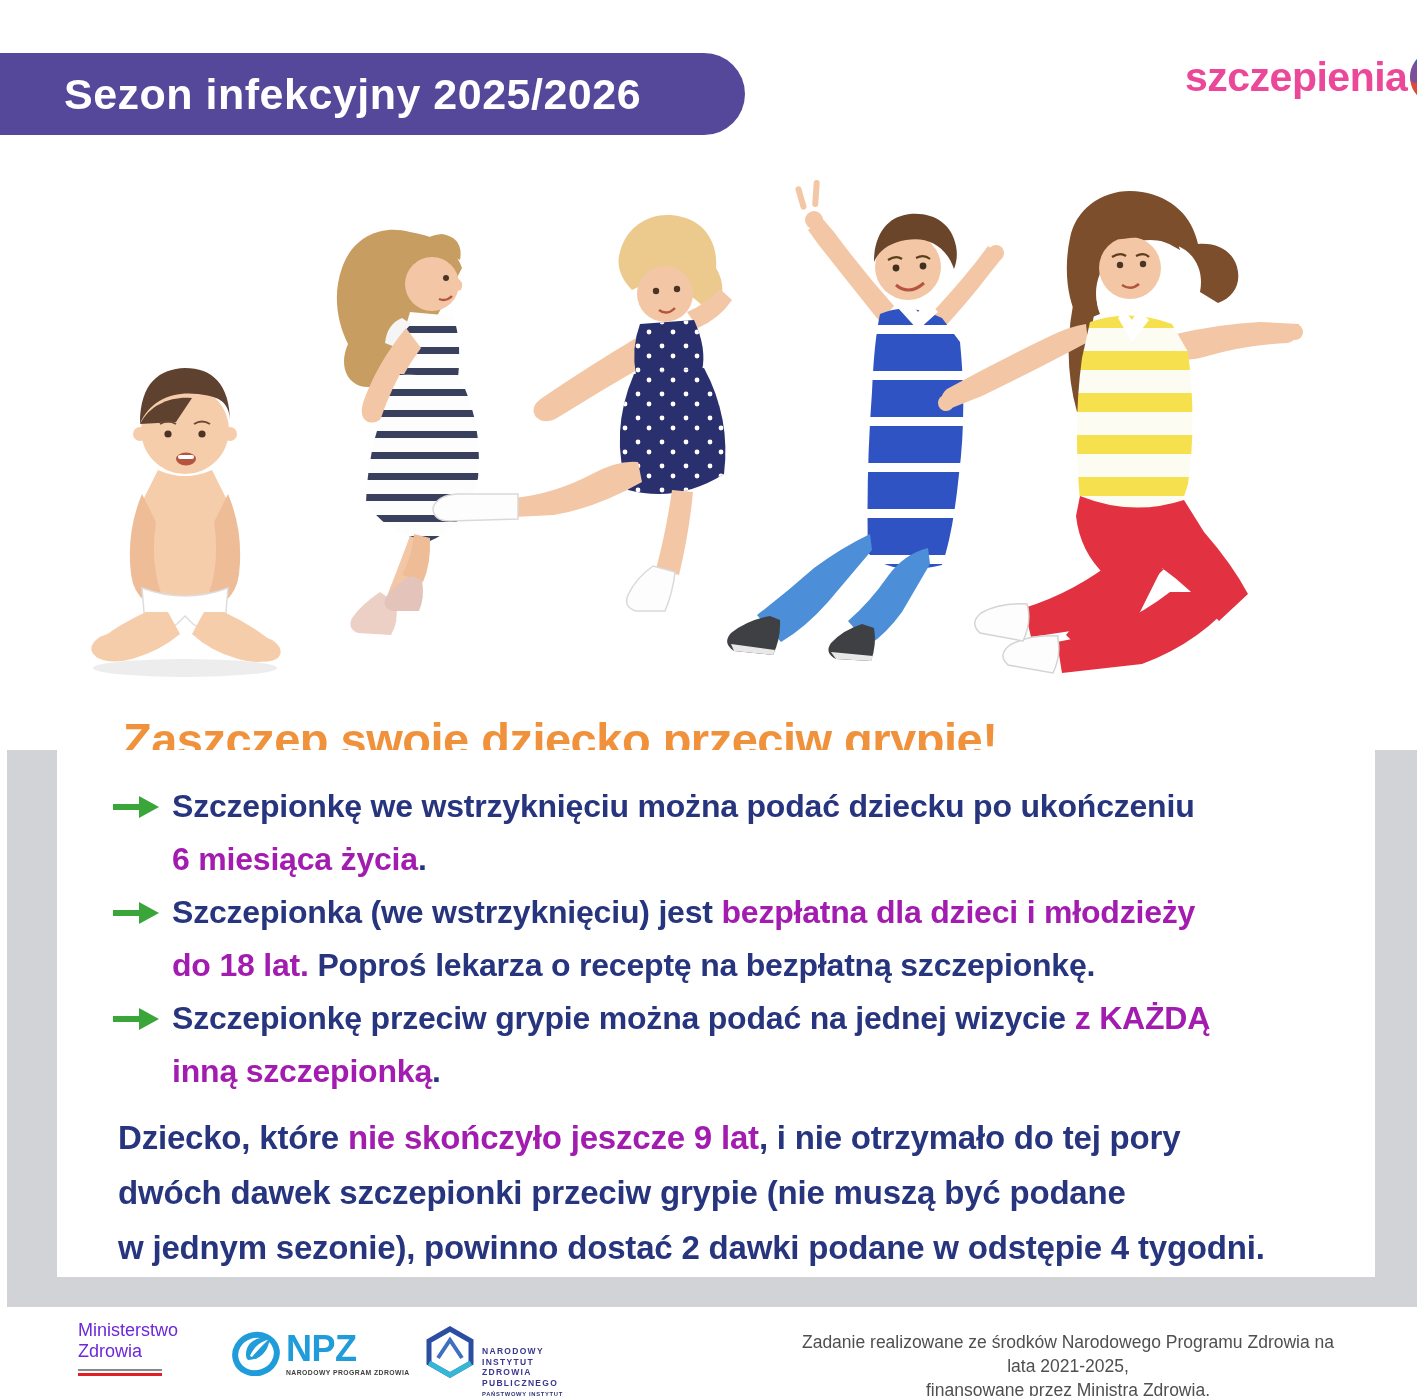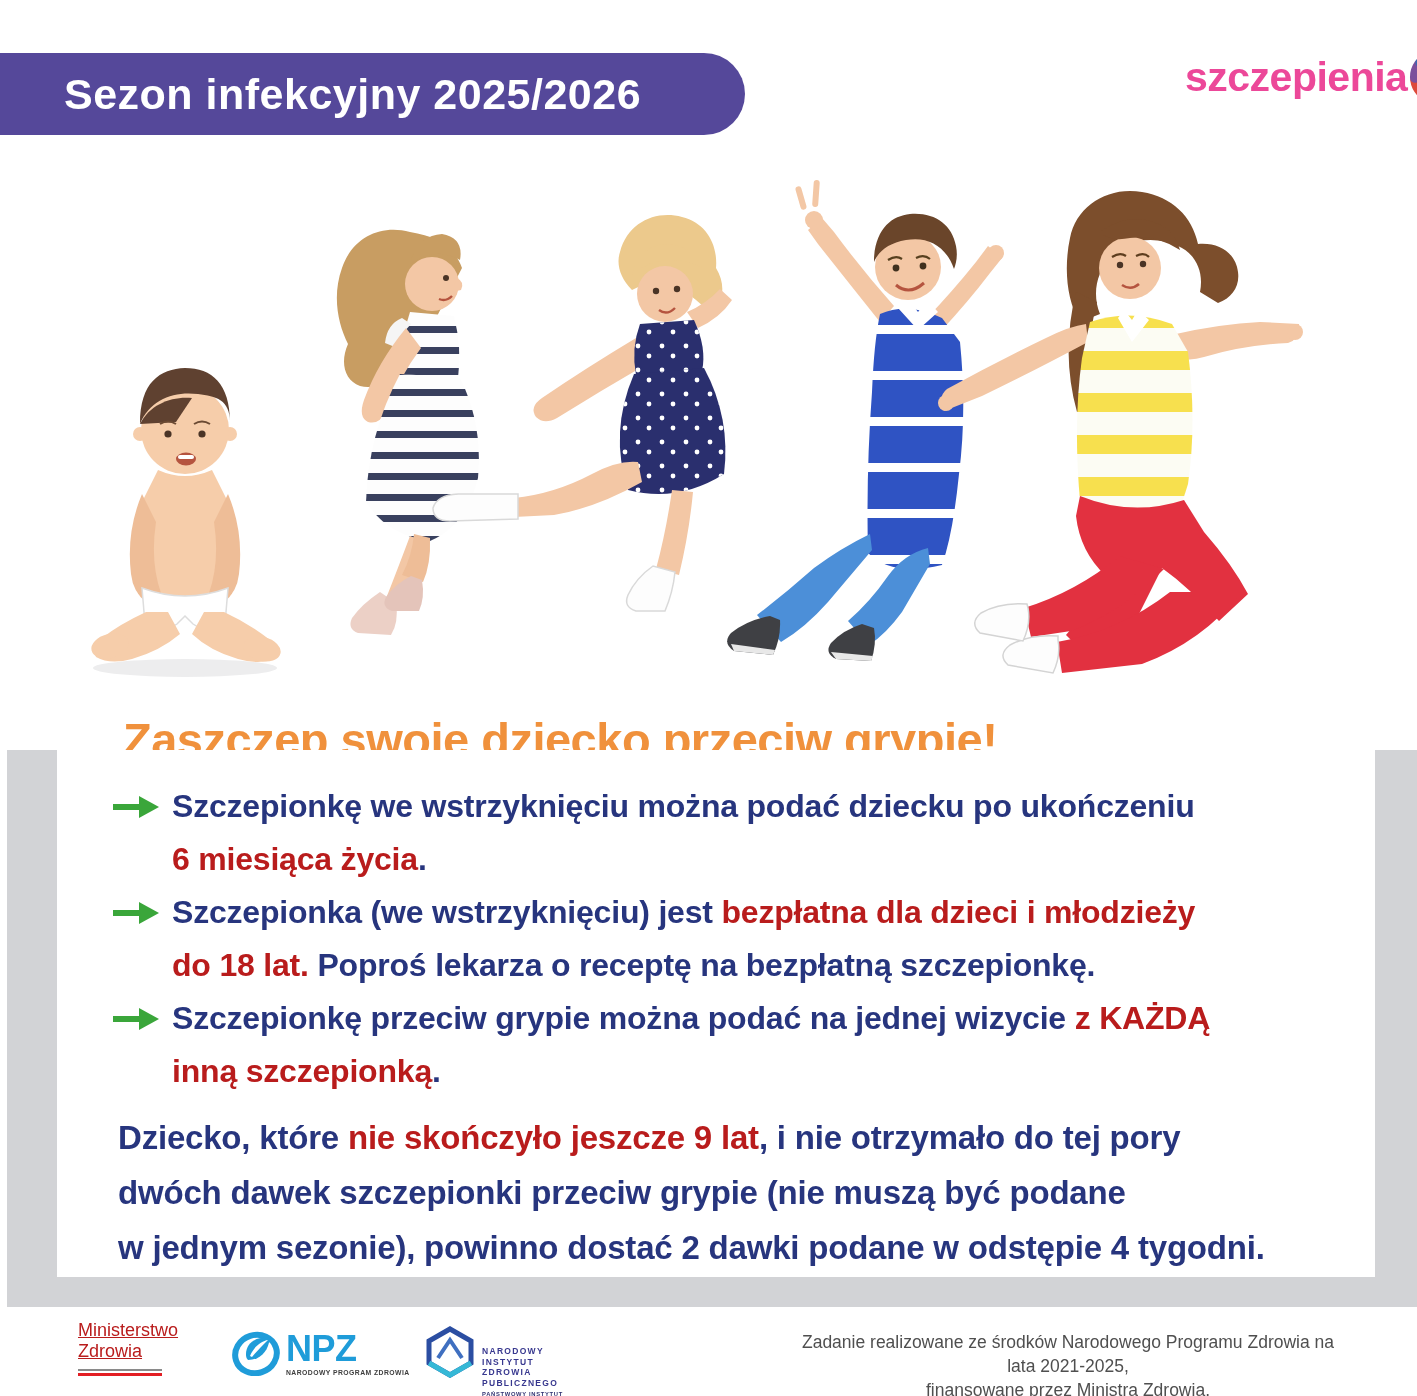--- a/index.html
+++ b/index.html
@@ -32,23 +32,23 @@
     box-sizing:border-box;padding:30px 0 0 56px;
   }
   .bullet{display:flex;align-items:flex-start;}
   .arrow{width:46px;height:22px;flex:0 0 46px;margin-top:16px;margin-right:13px;}
   .blines .line,.para .line{
     font-size:32px;line-height:53px;font-weight:700;letter-spacing:-.2px;white-space:pre;
   }
   .para{margin-top:12px;margin-left:5px;}
   .para .line{line-height:55px;font-size:33px;}
   .navy{color:#27357e;}
-  .orange{color:#b91c1c;}
-  
-  .mz{position:absolute;left:78px;top:1320px;color:#b91c1c;font-size:18px;line-height:21px;font-weight:400;text-decoration:underline;}
+  .orange{color:#a21caf;}
+  
+  .mz{position:absolute;left:78px;top:1320px;color:#6d28d9;font-size:18px;line-height:21px;font-weight:400;}
   .mz-lines{width:84px;margin-top:7px;}
   .mz-line-gray{height:2px;background:#8a8a8a;}
   .mz-line-red{height:3px;background:#e31e24;margin-top:2px;}
   .npz{position:absolute;left:232px;top:1330px;display:flex;align-items:flex-end;}
   .npz-emblem{width:48px;height:46px;}
   .npz-txt{margin-left:6px;}
   .npz-abbr{color:#1f9cd9;font-size:36px;font-weight:800;line-height:34px;letter-spacing:-.5px;}
   .npz-tag{color:#3d3d3d;font-size:6.8px;font-weight:700;letter-spacing:.45px;margin-top:3px;white-space:nowrap;}
   .pzh{position:absolute;left:424px;top:1326px;display:flex;align-items:flex-start;}
   .pzh-emblem{width:52px;height:52px;}

